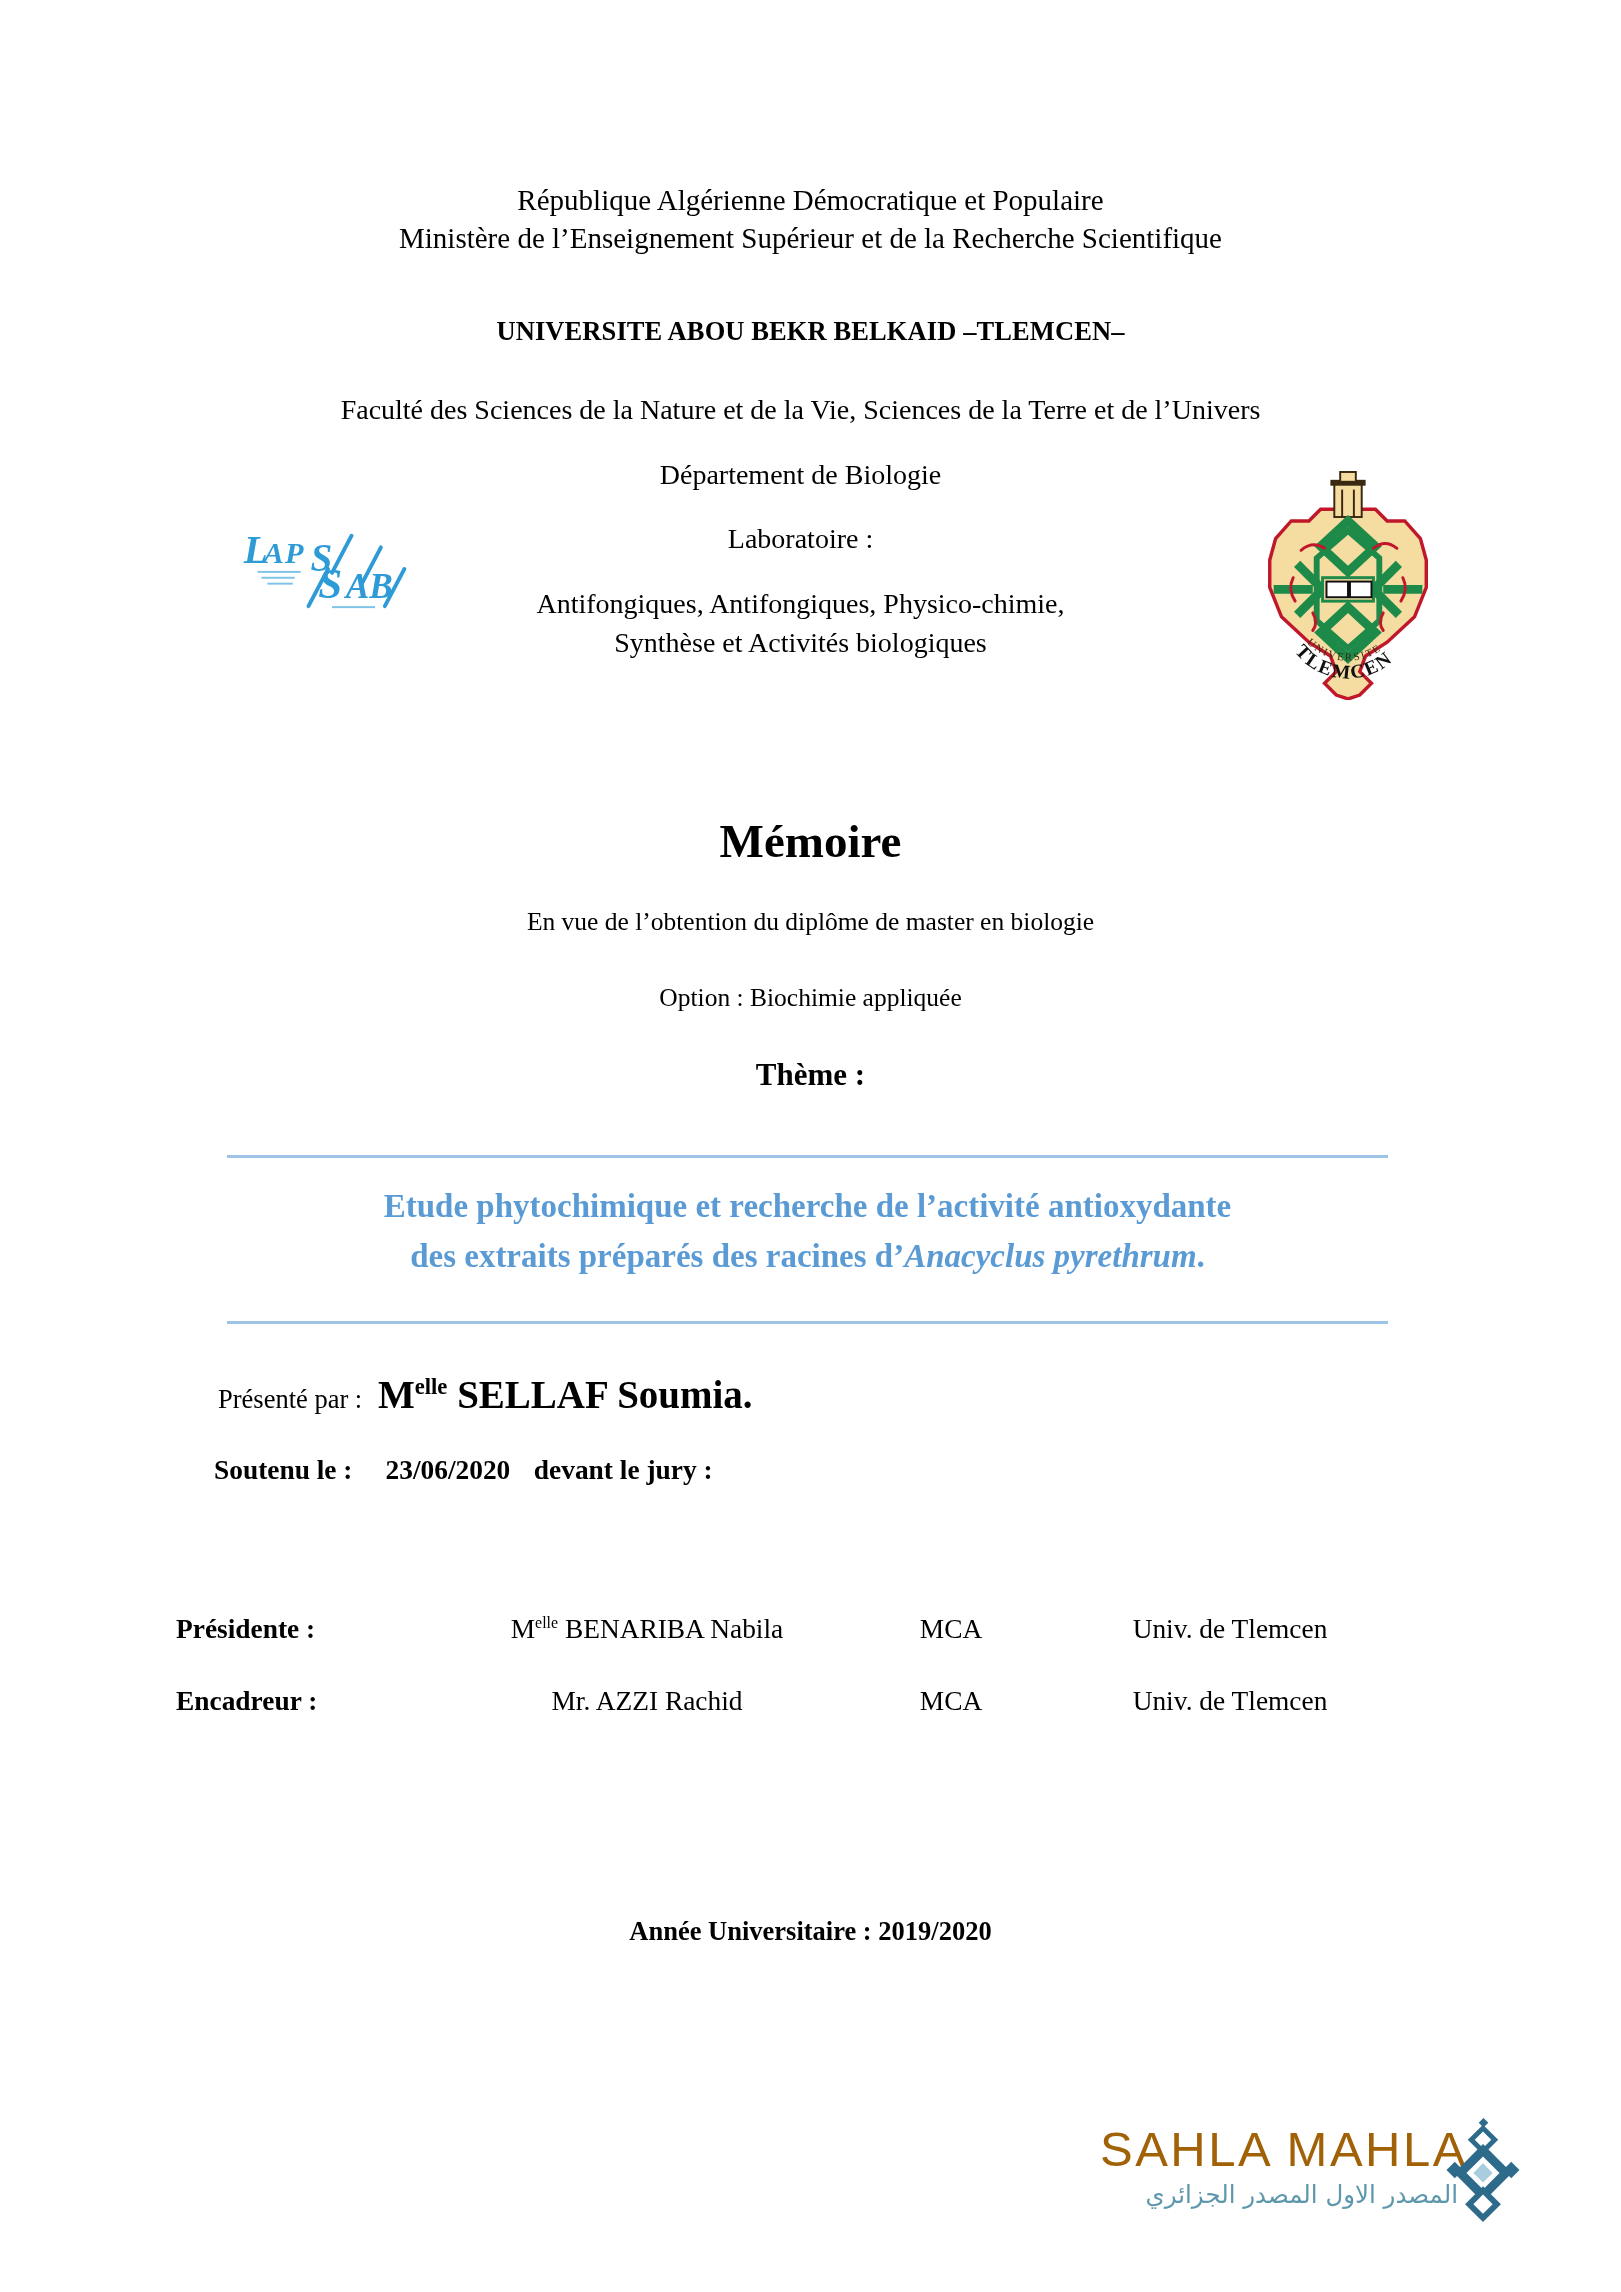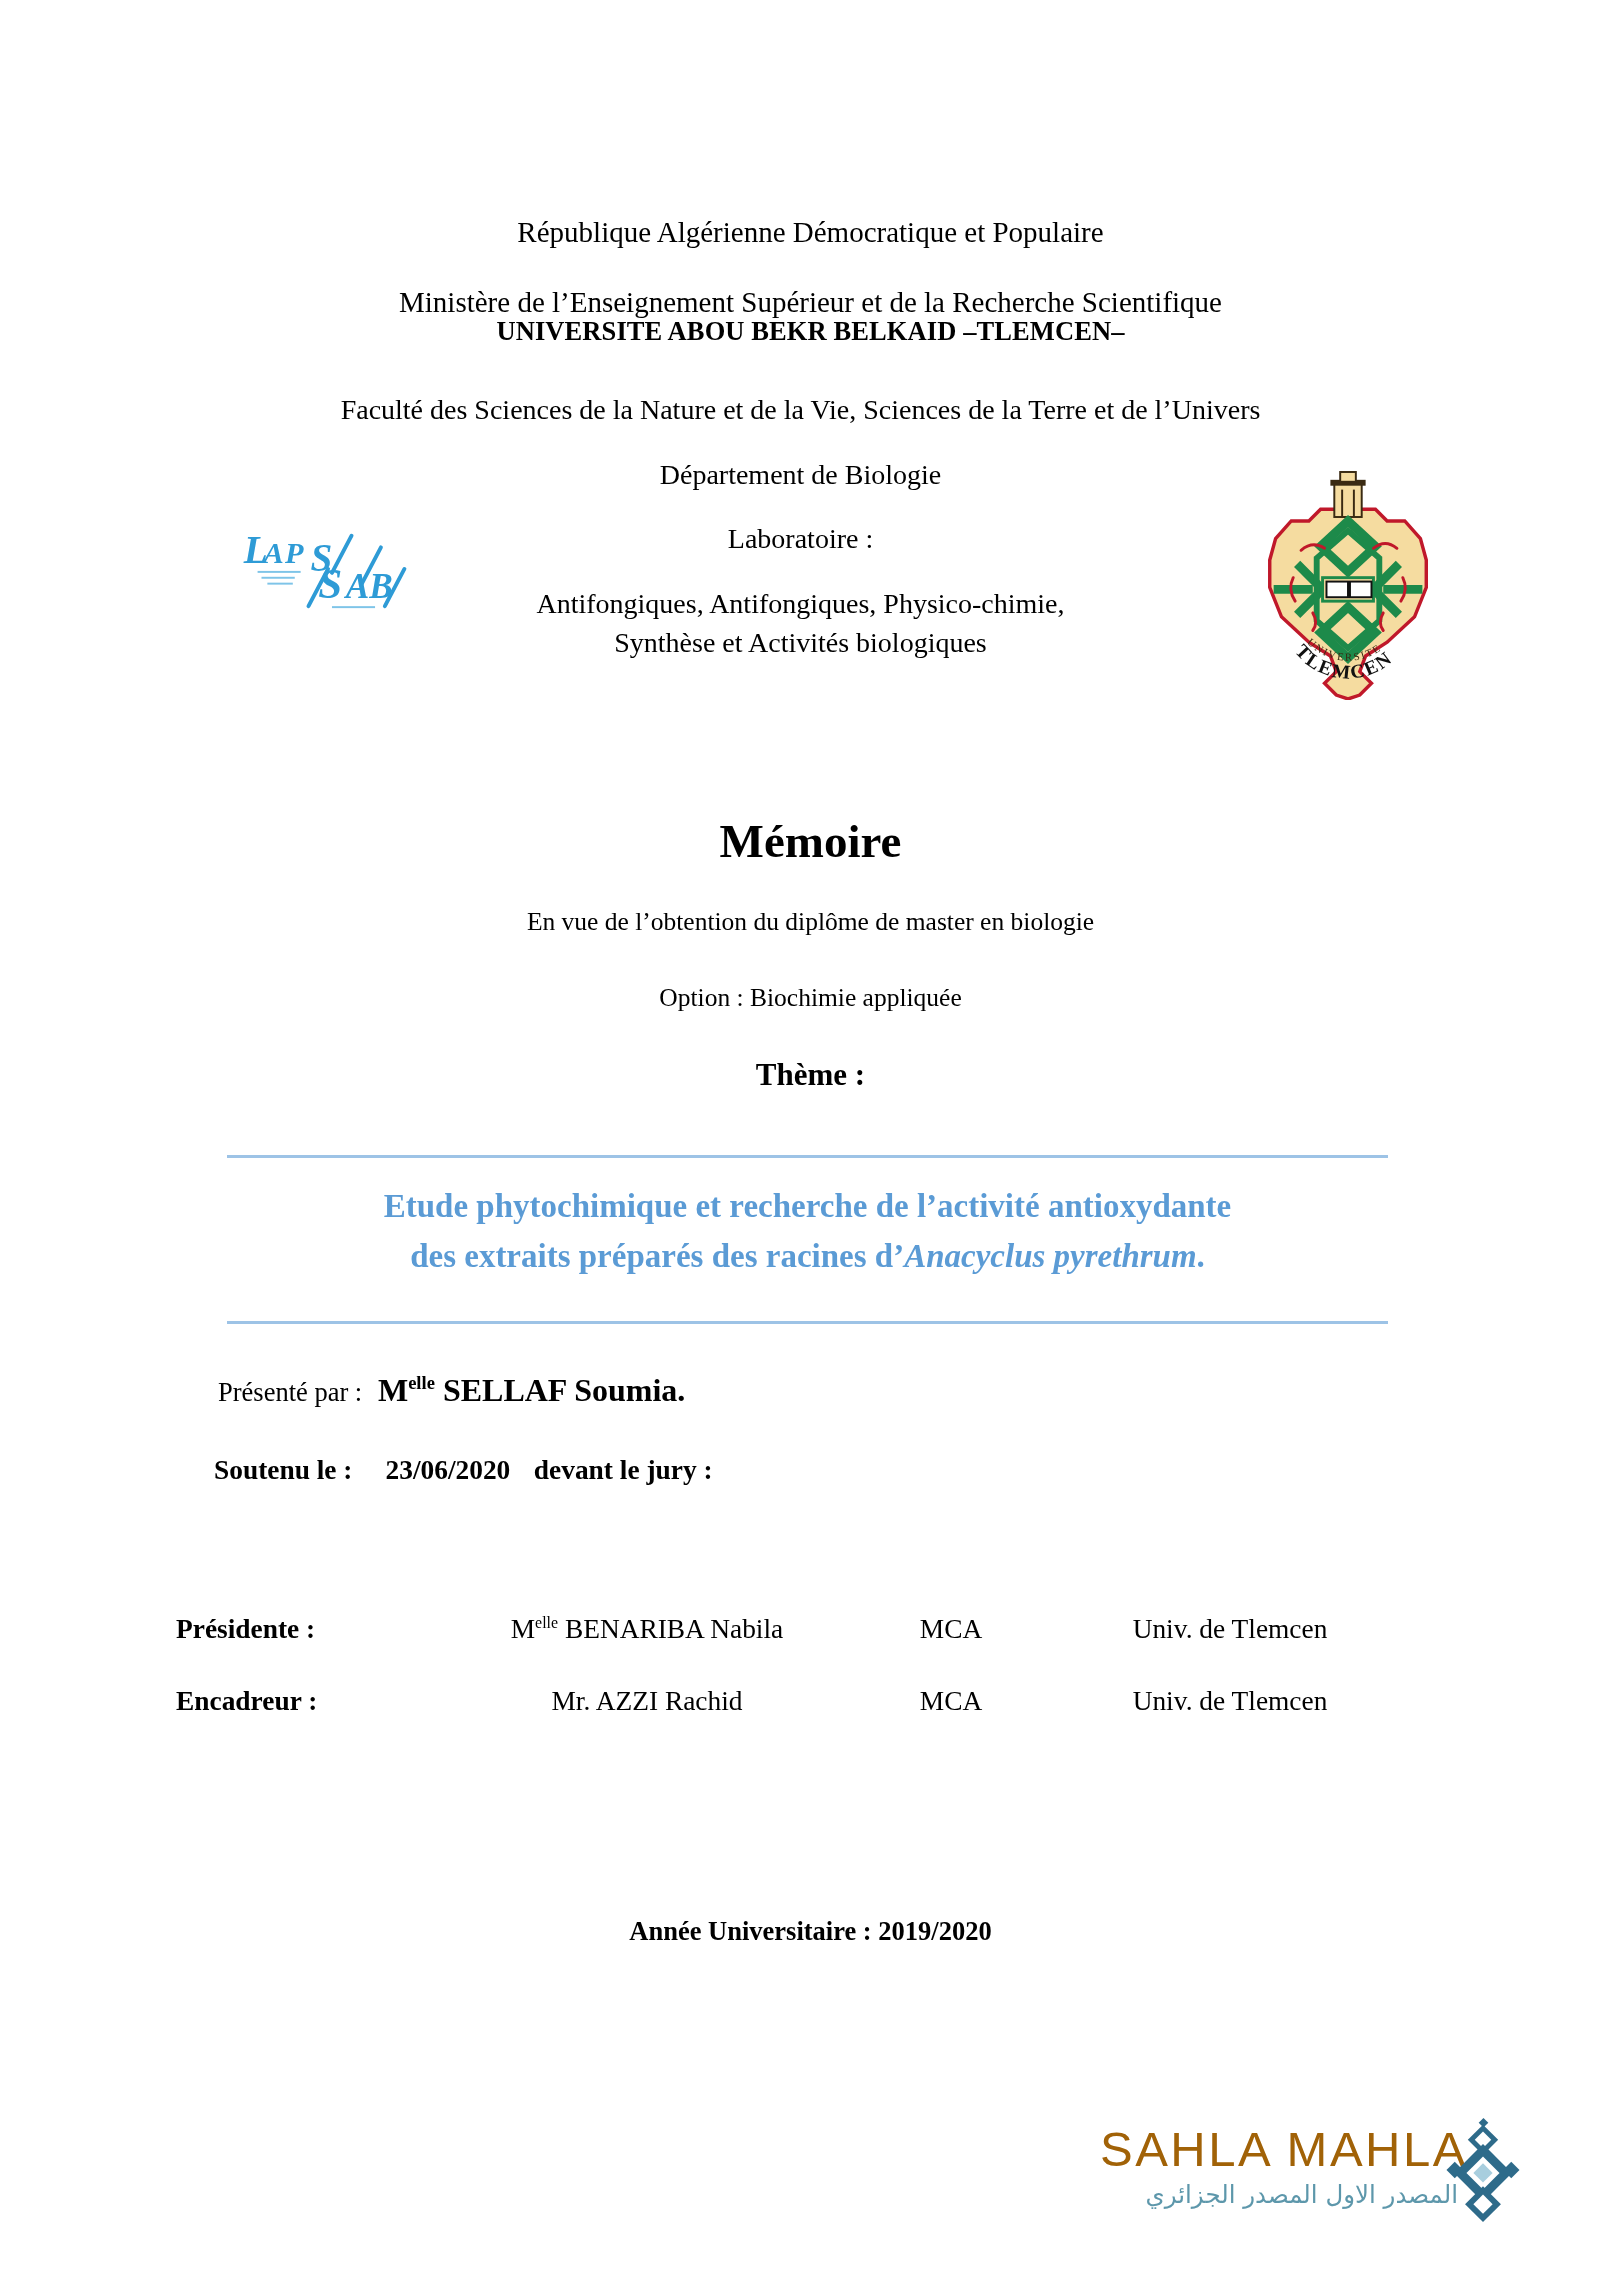--- a/index.html
+++ b/index.html
@@ -26,21 +26,21 @@
 
   
   .hdr-block {
     position: absolute;
     left: 0; right: 0;
     top: 181px;
     text-align: center;
     font-size: 29px;
     line-height: 1.32;
   }
-  .hdr-line { display: block; margin-top: 32px; }
+  .hdr-line { display: block; }
 
   .univ-line {
     position: absolute;
     left: 0; right: 0;
     top: 316px;
     text-align: center;
     font-size: 26.5px;
     font-weight: bold;
     letter-spacing: 0.1px;
   }
@@ -132,21 +132,21 @@
   }
 
   
   .presented {
     position: absolute;
     left: 218px;
     top: 1372px;
     font-size: 26.5px;
   }
   .presented .nm {
-    font-size: 32px;
+    font-size: 39px;
     font-weight: bold;
     margin-left: 15.7px;
   }
   .defense {
     position: absolute;
     left: 214px;
     top: 1455px;
     font-size: 27.4px;
     font-weight: bold;
   }

